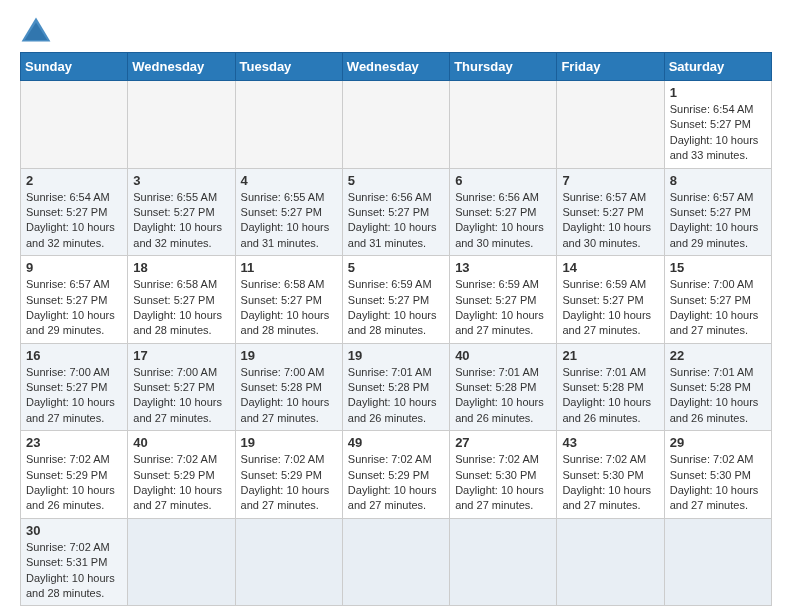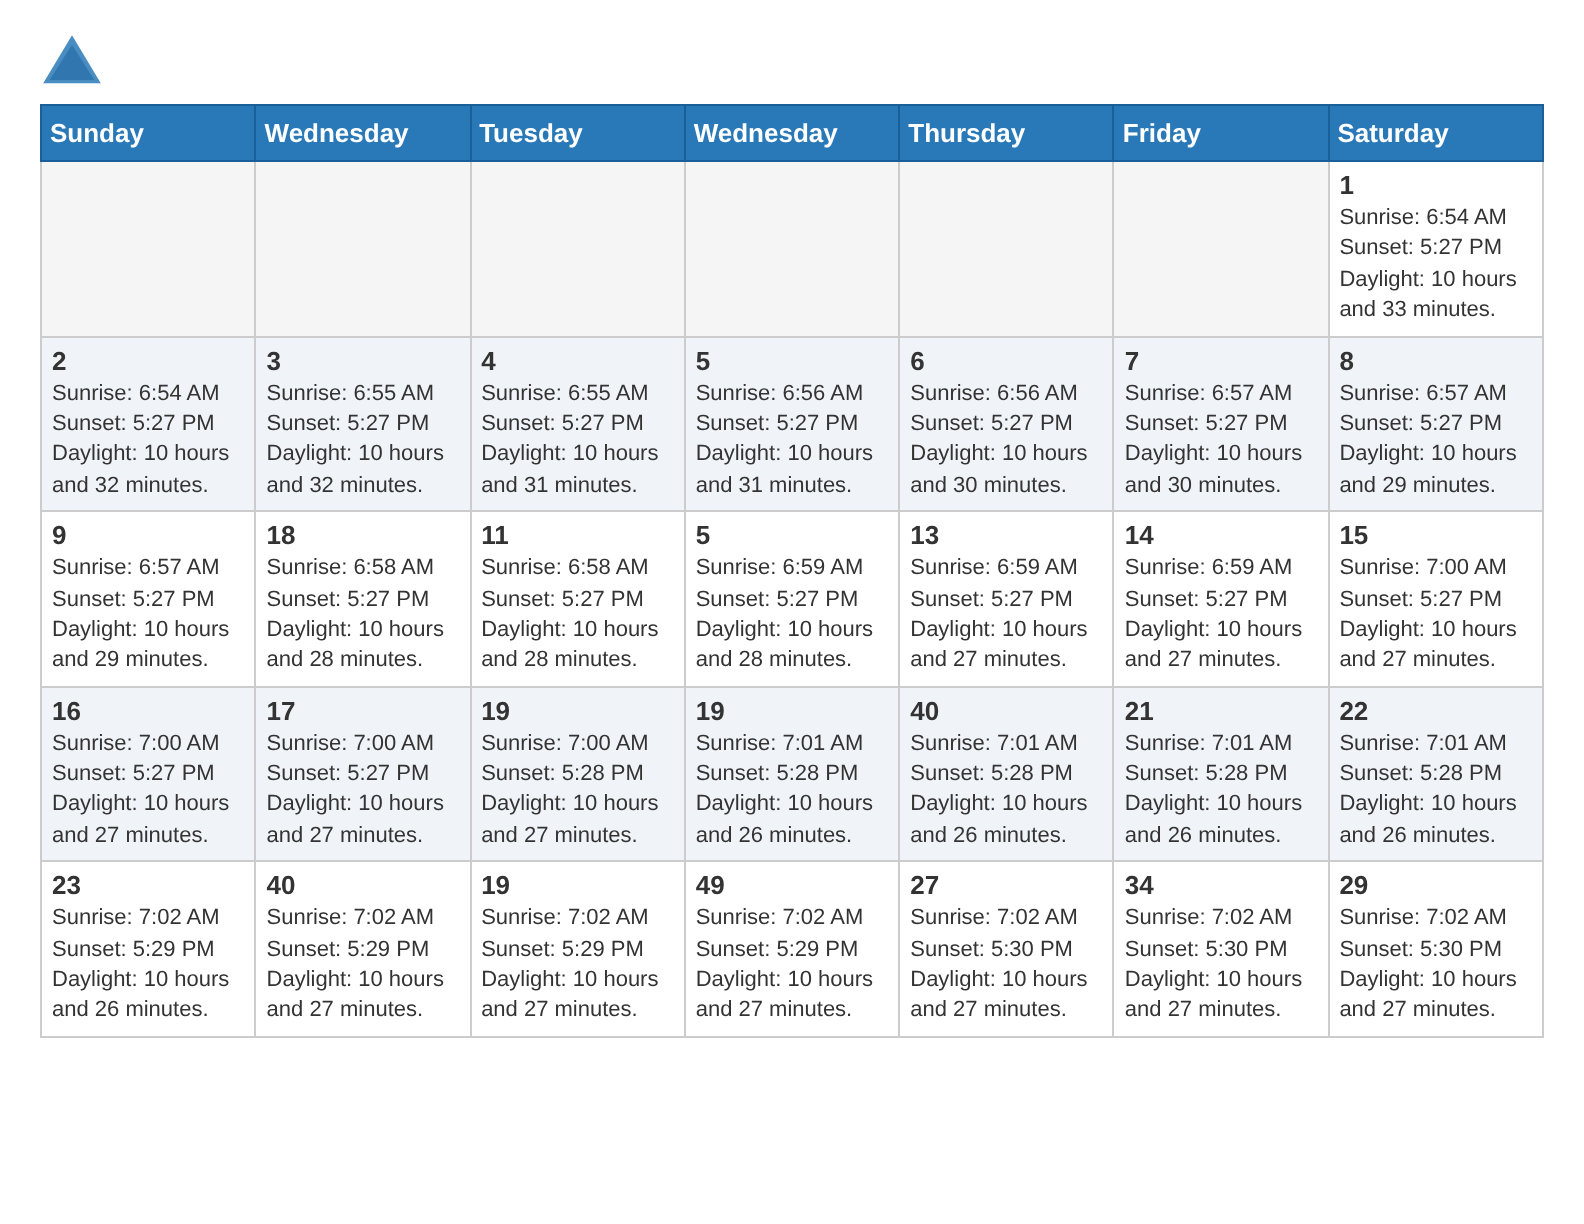--- a/index.html
+++ b/index.html
@@ -324,28 +324,43 @@
 and 27 minutes.</div>
         </td>
         <td>
           <span class="day-number">27</span>
           <div class="day-info">Sunrise: 7:02 AM
 Sunset: 5:30 PM
 Daylight: 10 hours
 and 27 minutes.</div>
         </td>
         <td>
-          <span class="day-number">34</span>
+          <span class="day-number">43</span>
           <div class="day-info">Sunrise: 7:02 AM
 Sunset: 5:30 PM
 Daylight: 10 hours
 and 27 minutes.</div>
         </td>
         <td>
           <span class="day-number">29</span>
           <div class="day-info">Sunrise: 7:02 AM
 Sunset: 5:30 PM
 Daylight: 10 hours
 and 27 minutes.</div>
         </td>
+      </tr>
+      <tr class="row-shade">
+        <td>
+          <span class="day-number">30</span>
+          <div class="day-info">Sunrise: 7:02 AM
+Sunset: 5:31 PM
+Daylight: 10 hours
+and 28 minutes.</div>
+        </td>
+        <td class="empty"></td>
+        <td class="empty"></td>
+        <td class="empty"></td>
+        <td class="empty"></td>
+        <td class="empty"></td>
+        <td class="empty"></td>
       </tr>
     </tbody>
 </table>
 
 </body></html>

